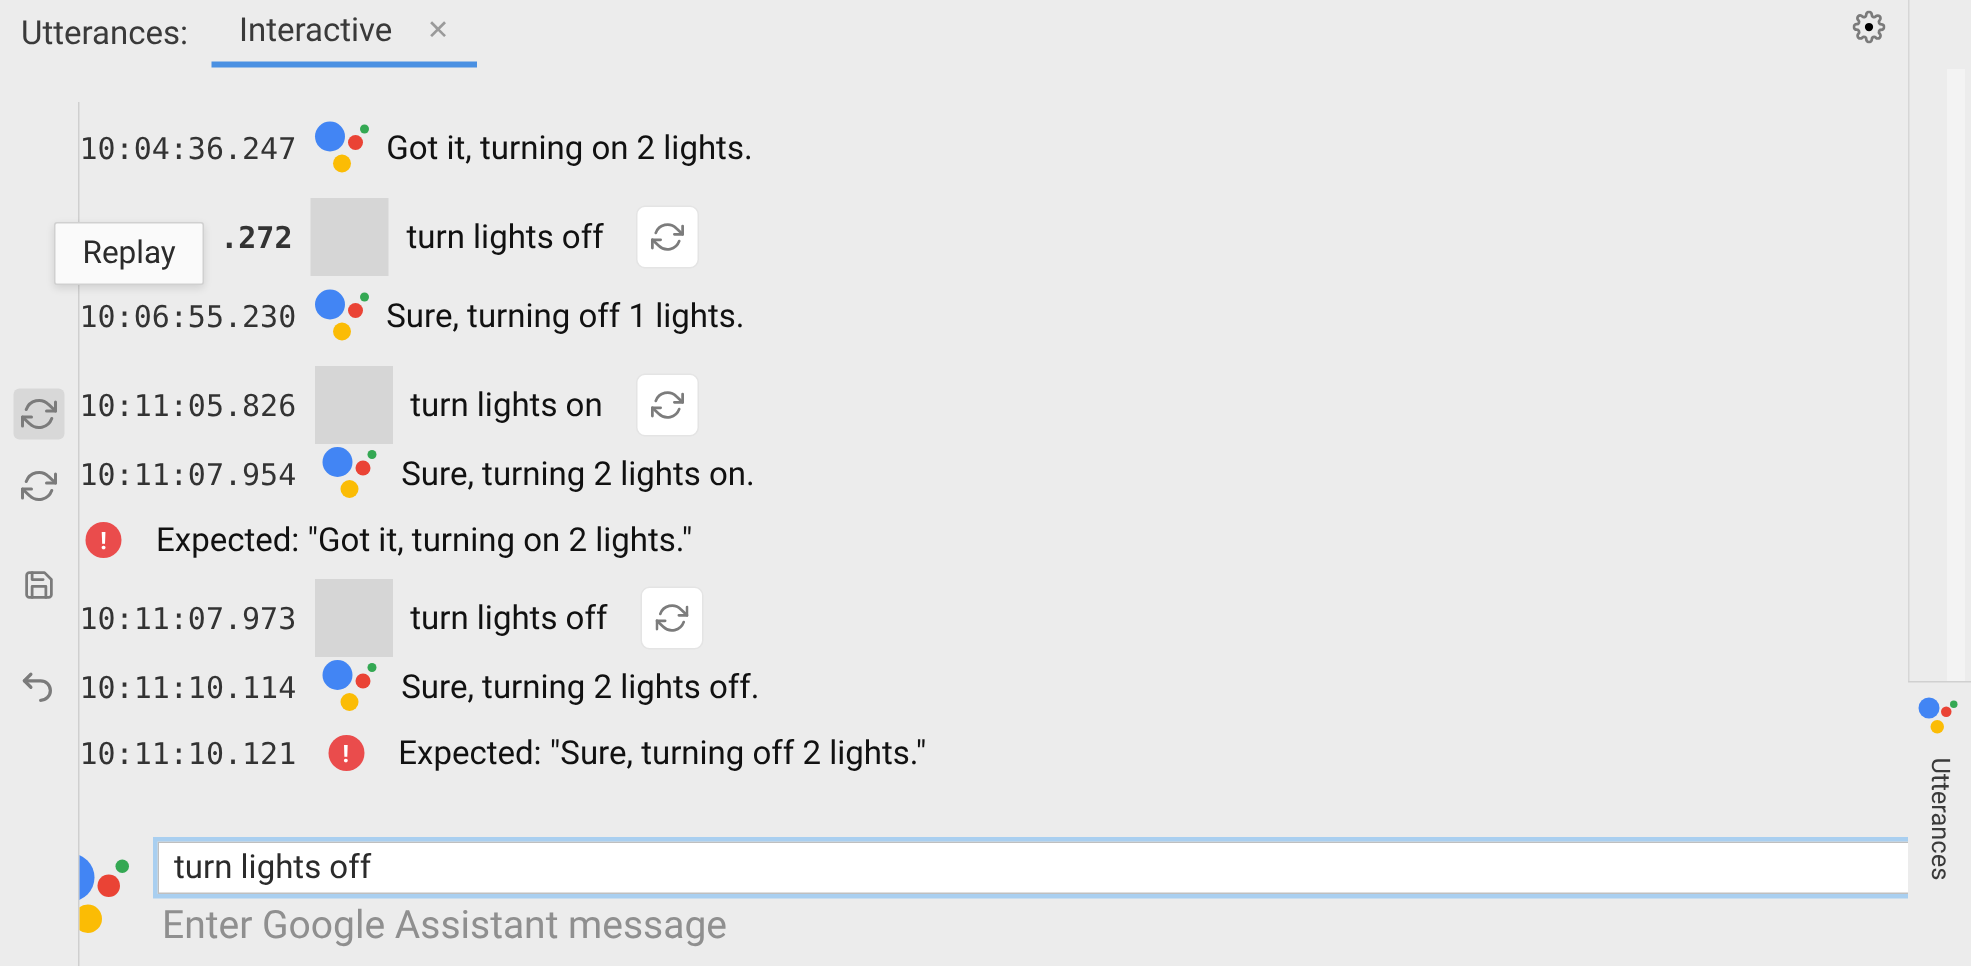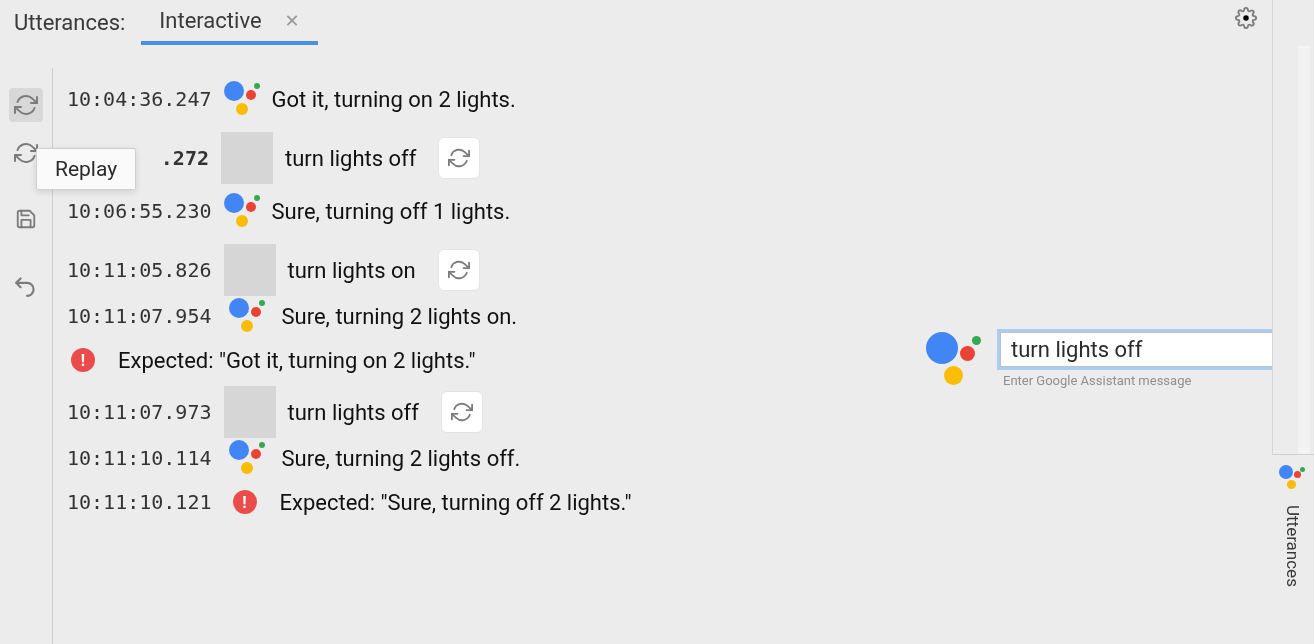--- a/index.html
+++ b/index.html
@@ -75,20 +75,21 @@
   
   .gutter {
     width:52px;
     background:#ececec;
     display:flex;
     flex-direction:column;
     align-items:center;
     padding-top:42px;
     gap:32px;
     position:relative;
+    justify-content:center;
   }
   .gutter-btn {
     width:34px; height:34px;
     display:flex; align-items:center; justify-content:center;
     color:#7b7b7b;
     cursor:pointer;
     border-radius:4px;
   }
   .gutter-btn.active { background:#d8d8d8; }
   .gutter .tooltip {
@@ -106,24 +107,24 @@
   }
   
   .undo-svg { width:26px; height:26px; }
   .save-svg { width:22px; height:22px; }
   .refresh-svg { width:24px; height:24px; }
 
   
   .content {
     flex:1;
     display:flex;
+    flex-direction:column;
     border-left:1px solid #cfcfcf;
     margin-top:22px;
     margin-bottom:0;
-    padding-left:14px;
     overflow:hidden;
   }
   .conversation {
     flex:1;
     overflow-y:auto;
     padding-top:6px;
     padding-right:40px;
   }
   .row {
     display:flex;
@@ -208,21 +209,21 @@
     border:1px solid #bfbfbf;
     background:#fff;
     outline:3px solid #a9cff0;
     outline-offset:0;
     font-size:22px;
     padding:4px 10px;
     color:#2b2b2b;
     font-family:inherit;
   }
   .helper-text {
-    font-size:13px;
+    font-size:26px;
     color:#8f8f8f;
     margin-top:-2px;
     padding-left:3px;
   }
   .input-cell { display:flex; flex-direction:column; flex:1; gap:8px; margin-right:0; }
 
   
   .right-rail {
     width:42px;
     background:#ececec;

